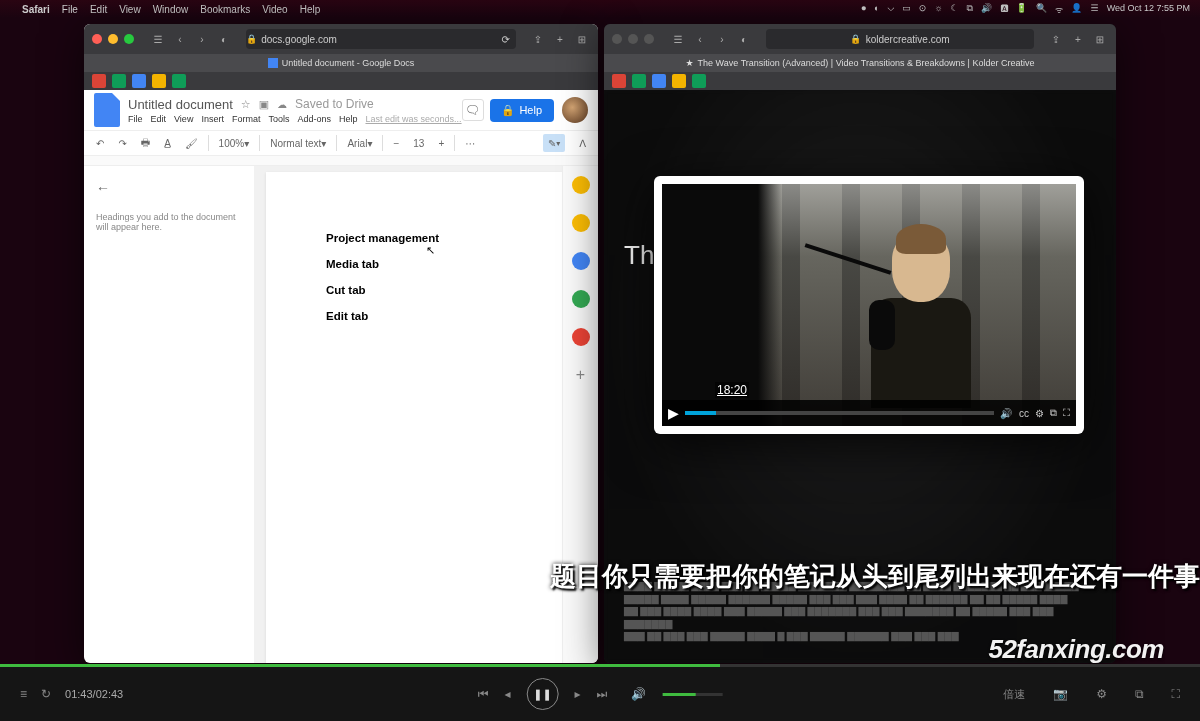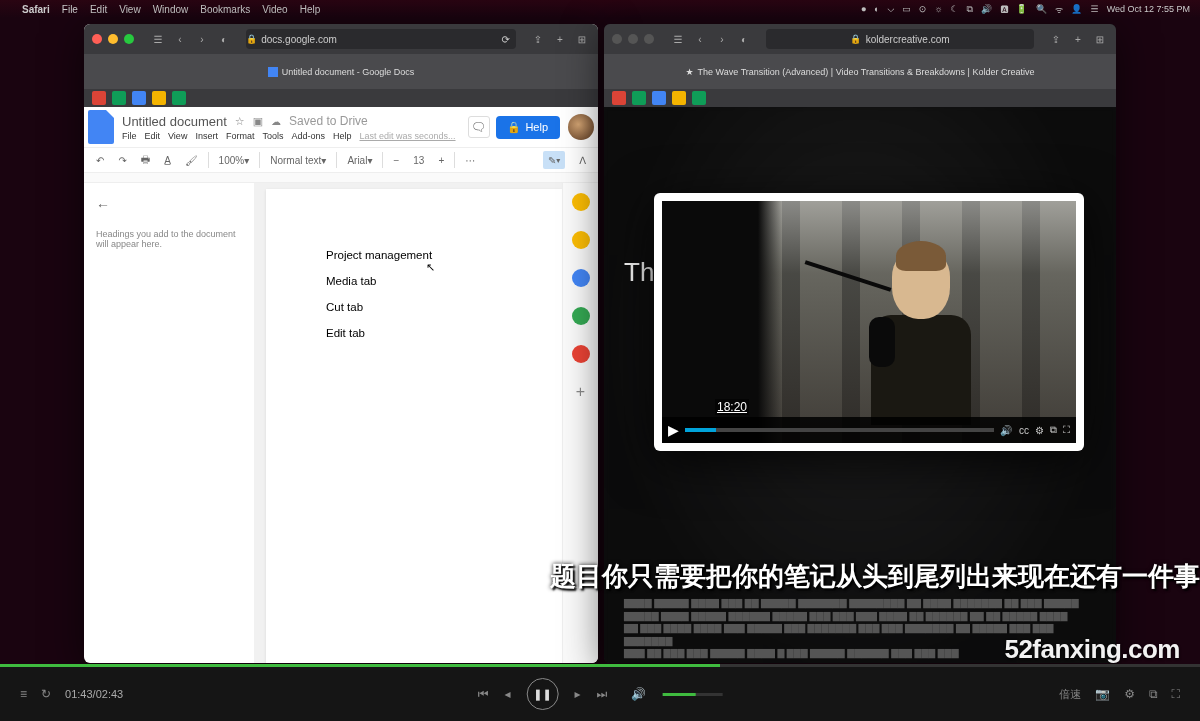--- a/index.html
+++ b/index.html
@@ -1,44 +1,44 @@
 <!DOCTYPE html>
 <html><head>
 <meta charset="utf-8">
 <style>
 * { margin: 0; padding: 0; box-sizing: border-box; font-family: -apple-system, BlinkMacSystemFont, "Segoe UI", Arial, sans-serif; }
 body { width: 1200px; height: 721px; background: #0a0a0a; overflow: hidden; position: relative; }
 
 
 .menubar { height: 18px; background: linear-gradient(#2a0512,#1a0410); color: #ccc; display: flex; align-items: center; font-size: 10px; padding: 0 10px; justify-content: space-between; }
-.menubar .left, .menubar .right { display: flex; gap: 12px; align-items: center; }
+.menubar .left, .menubar .right { display: flex; gap: 12px; align-items: flex-start; }
 .menubar .right { gap: 8px; font-size: 9px; }
 .apple { font-size: 11px; }
 
 
 .desktop { position: absolute; top: 18px; left: 0; right: 0; height: 646px; background: #1a0410; }
 
 
 .win-left { position: absolute; left: 84px; top: 6px; width: 514px; height: 639px; background: #fff; border-radius: 6px; overflow: hidden; box-shadow: 0 8px 40px rgba(0,0,0,0.6); }
 .win-chrome { height: 30px; background: #3a3a3d; display: flex; align-items: center; padding: 0 8px; gap: 6px; }
 .traffic { display: flex; gap: 6px; margin-right: 10px; }
 .dot { width: 10px; height: 10px; border-radius: 50%; }
 .dot.r { background: #ff5f56; } .dot.y { background: #ffbd2e; } .dot.g { background: #27c93f; }
 .nav-btn { width: 16px; height: 16px; color: #aaa; display: flex; align-items: center; justify-content: center; font-size: 10px; }
 .addr-bar { flex: 1; background: #2a2a2d; border-radius: 4px; height: 20px; display: flex; align-items: center; justify-content: center; color: #ccc; font-size: 10px; margin: 0 8px; }
 .lock { font-size: 9px; margin-right: 4px; }
-.tab-strip { height: 35px; background: #4a4a4d; display: flex; align-items: center; justify-content: center; color: #ddd; font-size: 9px; }
+.tab-strip { height: 18px; background: #4a4a4d; display: flex; align-items: center; justify-content: center; color: #ddd; font-size: 9px; }
 .tab-icon { width: 10px; height: 10px; background: #4285f4; margin-right: 4px; }
 
 
 .bookmarks { height: 18px; background: #3a3a3d; display: flex; align-items: center; padding: 0 8px; gap: 6px; }
 .bm { width: 14px; height: 14px; border-radius: 2px; }
 
 
-.docs-header { height: 40px; background: #fff; display: flex; align-items: center; padding: 4px 4px; }
+.docs-header { height: 40px; background: #fff; display: flex; align-items: center; padding: 4px 10px; }
 .docs-logo { width: 26px; height: 34px; background: #4285f4; border-radius: 2px; margin-right: 8px; position: relative; }
 .docs-logo::after { content: ""; position: absolute; right: 0; top: 0; border-style: solid; border-width: 0 8px 8px 0; border-color: transparent #fff transparent transparent; }
 .docs-title-area { flex: 1; }
 .docs-title { font-size: 13px; color: #555; }
 .docs-meta { font-size: 12px; color: #999; display: flex; gap: 6px; align-items: center; }
 .docs-menus { font-size: 9px; color: #333; display: flex; gap: 8px; margin-top: 2px; }
 .share-btn { background: #1a73e8; color: #fff; font-size: 11px; padding: 5px 12px; border-radius: 4px; display: flex; align-items: center; gap: 4px; }
 .avatar { width: 26px; height: 26px; border-radius: 50%; background: radial-gradient(circle at 40% 40%, #d4a574, #5a3820); margin-left: 8px; }
 
 
@@ -49,21 +49,21 @@
 
 
 .ruler { height: 10px; background: #fafafa; border-bottom: 1px solid #eee; font-size: 6px; color: #bbb; display: flex; }
 
 
 .docs-body { display: flex; height: calc(100% - 142px); }
 .outline-pane { width: 170px; padding: 12px; font-size: 9px; color: #888; }
 .back-arrow { font-size: 14px; color: #666; margin-bottom: 18px; }
 .page-area { flex: 1; background: #f1f1f1; padding: 6px 4px 6px 12px; overflow: hidden; position: relative; }
 .page { background: #fff; width: 296px; min-height: 500px; padding: 60px 60px; box-shadow: 0 1px 3px rgba(0,0,0,0.1); }
-.doc-line { font-size: 11.5px; font-weight: normal; color: #000; margin-bottom: 14px; }
+.doc-line { font-size: 11.5px; font-weight: bold; color: #000; margin-bottom: 14px; }
 .cursor-arrow { position: absolute; font-size: 11px; color: #000; }
 .right-rail { width: 36px; background: #fafafa; display: flex; flex-direction: column; align-items: center; padding-top: 10px; gap: 20px; border-left: 1px solid #eee; }
 .rail-icon { width: 18px; height: 18px; border-radius: 50%; }
 
 
 .win-right { position: absolute; left: 604px; top: 6px; width: 512px; height: 639px; background: #1a1a1c; border-radius: 6px; overflow: hidden; box-shadow: 0 8px 40px rgba(0,0,0,0.6); }
 .win-right .addr-bar { justify-content: center; }
 .kolder-body { background: #0f0f10; height: calc(100% - 66px); position: relative; overflow: hidden; }
 .bg-blur { position: absolute; inset: 0; background: radial-gradient(ellipse at 50% 40%, #2a2a2a 0%, #0a0a0a 70%); filter: blur(2px); opacity: 0.6; }
 .bg-text { position: absolute; left: 20px; right: 20px; top: 490px; font-size: 9px; color: #555; line-height: 1.4; }
@@ -100,23 +100,23 @@
 .player { position: absolute; left: 0; right: 0; bottom: 0; height: 57px; background: #151515; }
 .pl-track { height: 3px; background: #333; position: relative; }
 .pl-prog { position: absolute; left: 0; top: 0; height: 100%; background: #3fbb3f; }
 .pl-row { display: flex; align-items: center; height: 54px; padding: 0 20px; gap: 14px; }
 .pl-btn { color: #888; font-size: 12px; display: flex; align-items: center; justify-content: center; }
 .pl-time { color: #aaa; font-size: 11px; }
 .pl-center { position: absolute; left: 50%; transform: translateX(-50%); display: flex; align-items: center; gap: 16px; }
 .pause-ring { width: 32px; height: 32px; border: 1px solid #888; border-radius: 50%; display: flex; align-items: center; justify-content: center; color: #ddd; font-size: 11px; }
 .vol-bar { width: 60px; height: 3px; background: #333; position: relative; }
 .vol-fill { height: 100%; width: 55%; background: #3fbb3f; }
-.pl-right { position: absolute; right: 20px; display: flex; align-items: center; gap: 14px; }
+.pl-right { position: absolute; right: 20px; display: flex; align-items: center; gap: 28px; }
 .speed-txt { font-size: 11px; color: #888; }
-.watermark { position: absolute; right: 20px; bottom: 56px; font-size: 26px; font-weight: bold; color: #fff; opacity: 0.95; text-shadow: 0 1px 3px #000; letter-spacing: -0.5px; }
+.watermark { position: absolute; right: 36px; bottom: 56px; font-size: 26px; font-weight: bold; color: #fff; opacity: 0.95; text-shadow: 0 1px 3px #000; font-style: italic; letter-spacing: -0.5px; }
 </style>
 </head>
 <body>
 
 <div class="menubar">
   <div class="left">
     <span class="apple"></span>
     <b>Safari</b>
     <span>File</span>
     <span>Edit</span>

